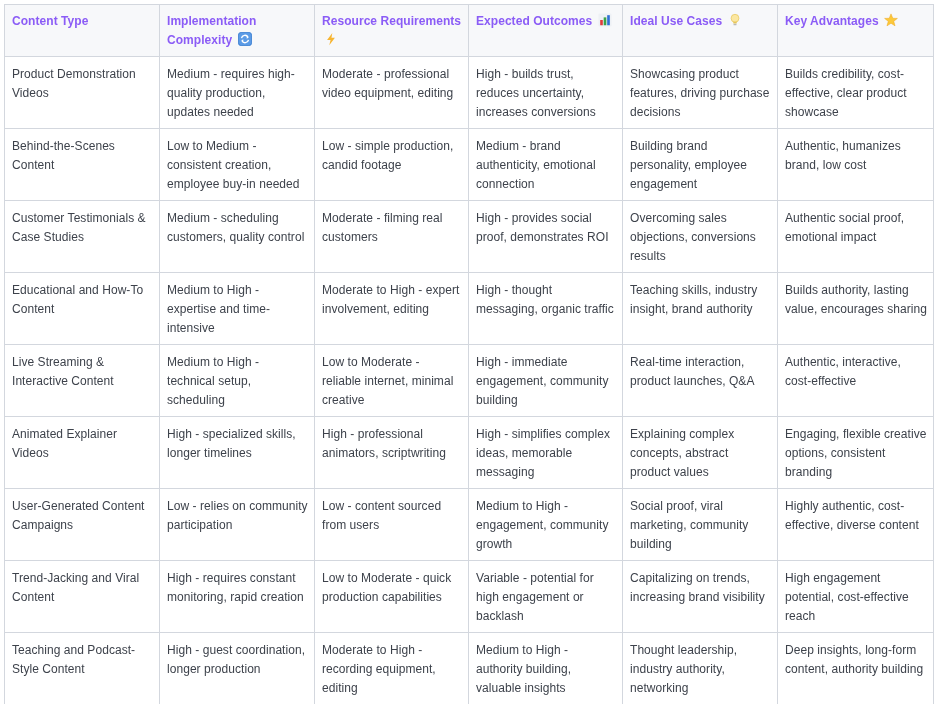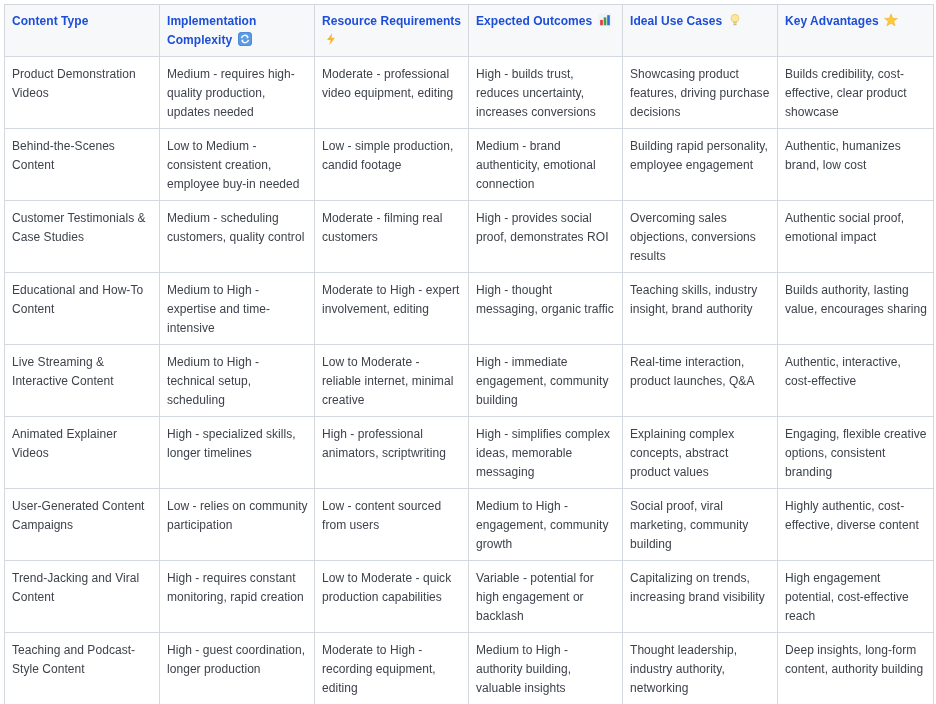--- a/index.html
+++ b/index.html
@@ -35,21 +35,21 @@
       text-align: left;
       vertical-align: top;
       padding: 7px 6px 6px 7px;
       font-size: 12px;
       line-height: 19px;
       letter-spacing: 0.05px;
     }
     th {
       background: #f7f8fa;
       font-weight: bold;
-      color: #1d4ed8;
+      color: #8b5cf6;
       height: 38px;
     }
     td {
       color: #3d424b;
       height: 57px;
       padding-top: 8px;
     }
     .emoji {
       display: inline-block;
       width: 14px;
@@ -124,21 +124,21 @@
         <td>Moderate - professional video equipment, editing</td>
         <td>High - builds trust, reduces uncertainty, increases conversions</td>
         <td>Showcasing product features, driving purchase decisions</td>
         <td>Builds credibility, cost-effective, clear product showcase</td>
       </tr>
       <tr>
         <td>Behind-the-Scenes Content</td>
         <td>Low to Medium - consistent creation, employee buy-in needed</td>
         <td>Low - simple production, candid footage</td>
         <td>Medium - brand authenticity, emotional connection</td>
-        <td>Building rapid personality, employee engagement</td>
+        <td>Building brand personality, employee engagement</td>
         <td>Authentic, humanizes brand, low cost</td>
       </tr>
       <tr>
         <td>Customer Testimonials &amp; Case Studies</td>
         <td>Medium - scheduling customers, quality control</td>
         <td>Moderate - filming real customers</td>
         <td>High - provides social proof, demonstrates ROI</td>
         <td>Overcoming sales objections, conversions results</td>
         <td>Authentic social proof, emotional impact</td>
       </tr>

